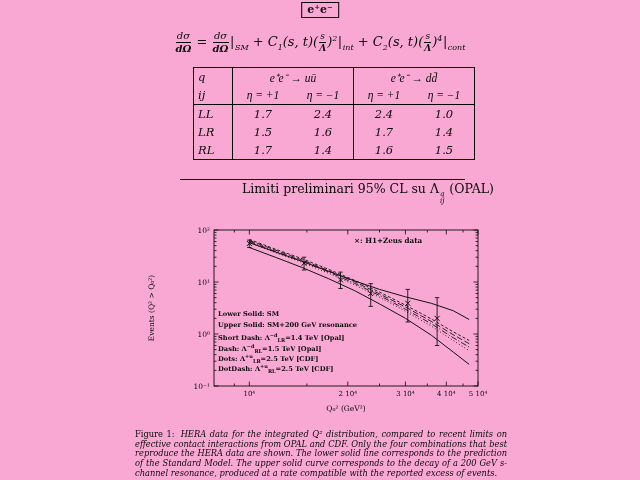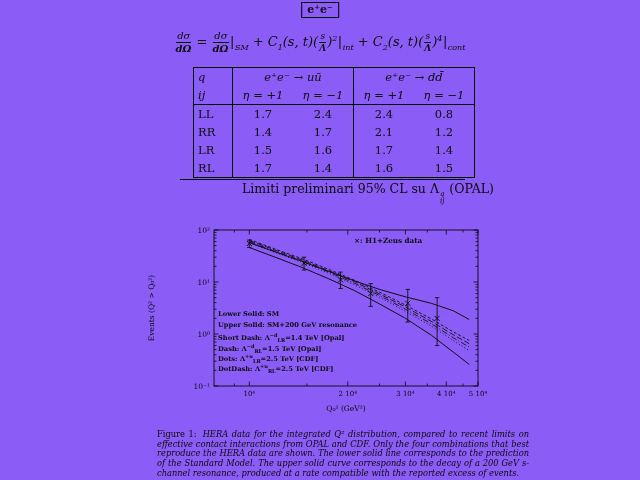--- a/index.html
+++ b/index.html
@@ -1,56 +1,56 @@
 <!DOCTYPE html>
 <html><head>
 <meta charset="utf-8">
 <style>
   html,body{margin:0;padding:0;background:#fff;}
-  #page{position:relative;width:640px;height:480px;background:#8b5cf6;overflow:hidden;
+  #page{position:relative;width:640px;height:480px;background:#f9a8d4;overflow:hidden;
         font-family:"DejaVu Serif",serif;color:#0a0a0a;}
 
   
   .eebox{position:absolute;top:2px;left:50%;transform:translateX(-50%);
          border:1.5px solid #000;padding:0 5px;font-size:11px;font-weight:bold;line-height:14px;}
 
   
   .formula{position:absolute;top:31px;left:0;width:640px;text-align:center;
            font-size:13px;font-style:italic;white-space:nowrap;}
-  .formula .frac{display:inline-block;vertical-align:middle;text-align:right;font-size:10px;line-height:1;margin:0 1px;}
+  .formula .frac{display:inline-block;vertical-align:middle;text-align:center;font-size:10px;line-height:1;margin:0 1px;}
   .formula .frac .num{display:block;border-bottom:1px solid #000;padding:0 1px 1px 1px;}
   .formula .frac .den{display:block;padding-top:1px;font-weight:bold;}
   .formula .frac.small{font-size:9px;}
   .formula sub{font-size:8px;}
   .formula sup{font-size:8px;}
   .formula .bar{font-style:normal;padding:0 0.5px;}
 
   
   .limits-table{position:absolute;left:193px;top:67px;border-collapse:collapse;font-size:11.5px;}
-  .limits-table td,.limits-table th{border:0;padding:0 4px;height:18px;text-align:center;font-weight:normal;}
+  .limits-table td,.limits-table th{border:0;padding:0 4px;height:18px;text-align:center;font-weight:normal;font-style:italic;}
   .limits-table{border:1.5px solid #000;}
   .limits-table .c1{width:30px;text-align:left;border-right:1.5px solid #000;}
   .limits-table .gstart{border-left:1.5px solid #000;}
-  .limits-table .vcol{width:52px;}
+  .limits-table .vcol{width:52px;font-family:Liberation Serif, serif;}
   .limits-table thead tr:last-child td, .limits-table thead tr:last-child th{border-bottom:1.5px solid #000;}
   .limits-table .it{font-style:italic;}
 
   .rule{position:absolute;left:180px;top:179px;width:285px;height:1px;background:#000;}
 
   
   .tcaption{position:absolute;top:181px;left:0;width:640px;text-align:center;font-size:12.5px;padding-left:48px;}
   .ss{display:inline-flex;flex-direction:column;font-size:7px;line-height:1;vertical-align:-3px;
       font-style:italic;margin-left:1px;margin-right:1px;text-align:left;}
 
   
   .plot{position:absolute;left:140px;top:210px;}
   .plot text{font-family:"DejaVu Serif",serif;fill:#0a0a0a;}
 
   
-  .figcap{position:absolute;left:157px;top:430px;width:372px;font-size:8.3px;line-height:9.7px;
+  .figcap{position:absolute;left:135px;top:430px;width:372px;font-size:8.3px;line-height:9.7px;
           text-align:justify;font-style:italic;}
   .figcap .figlabel{font-style:normal;padding-right:6px;}
 </style>
 </head>
 <body>
 
 <div id="page">
 
   <div class="eebox">
     <span>e⁺e⁻</span>
@@ -72,28 +72,21 @@
         <th class="vcol it gstart">η = +1</th>
         <th class="vcol it">η = −1</th>
       </tr>
     </thead>
     <tbody>
       <tr>
         <td class="c1">LL</td>
         <td>1.7</td>
         <td>2.4</td>
         <td class="gstart">2.4</td>
-        <td>0.8</td>
-      </tr>
-      <tr>
-        <td class="c1">RR</td>
-        <td>1.4</td>
-        <td>1.7</td>
-        <td class="gstart">2.1</td>
-        <td>1.2</td>
+        <td>1.0</td>
       </tr>
       <tr>
         <td class="c1">LR</td>
         <td>1.5</td>
         <td>1.6</td>
         <td class="gstart">1.7</td>
         <td>1.4</td>
       </tr>
       <tr>
         <td class="c1">RL</td>

